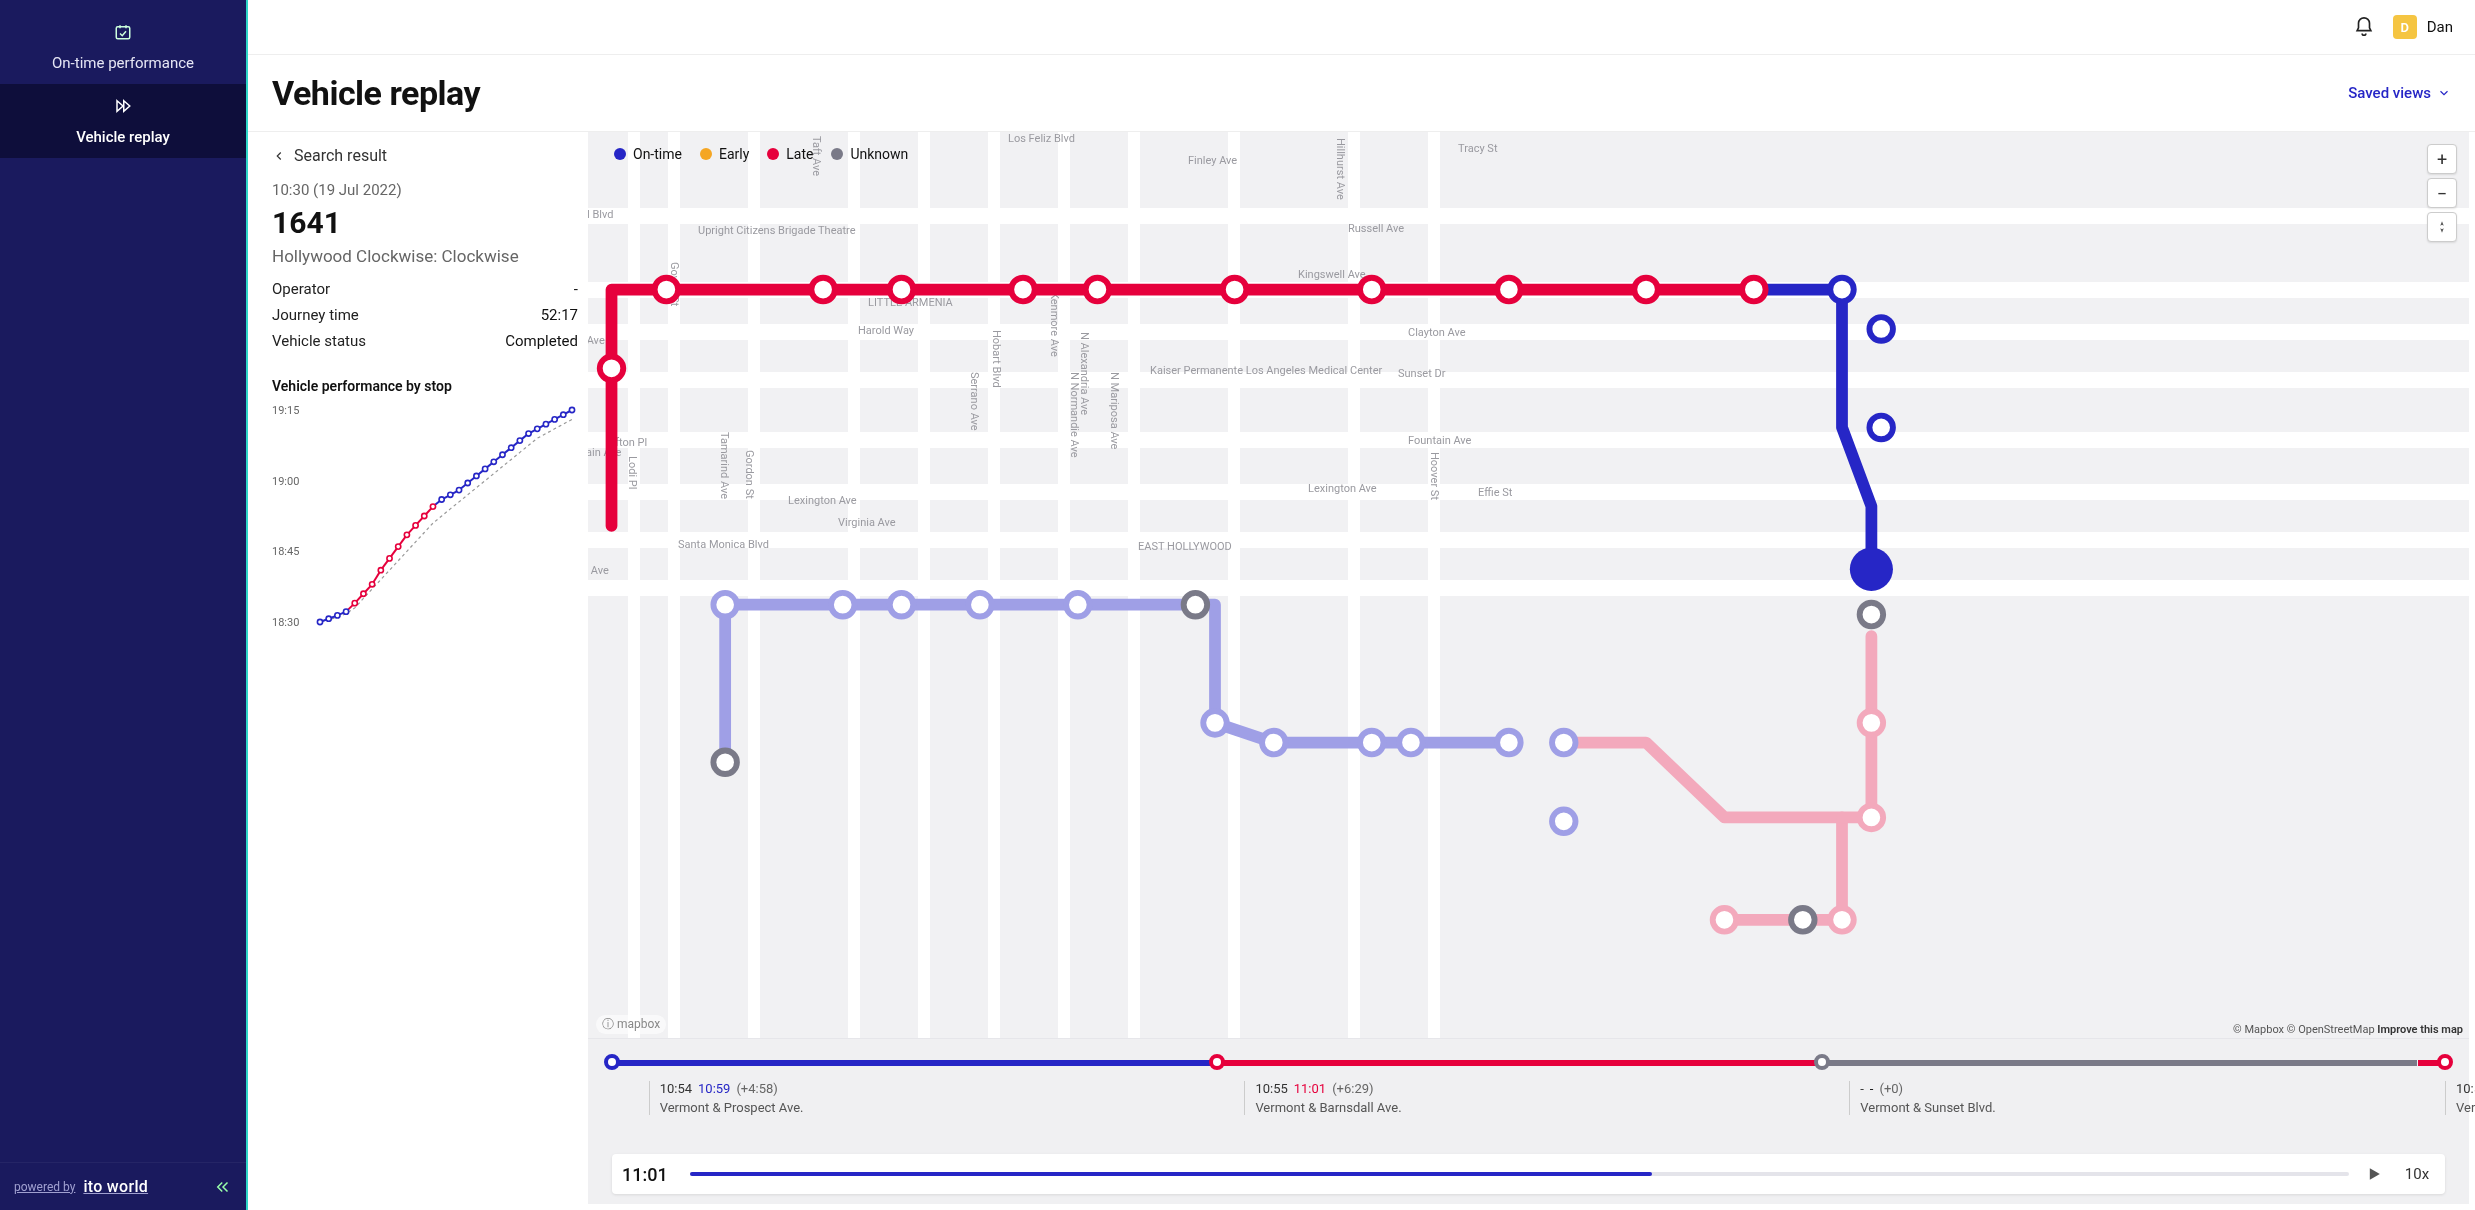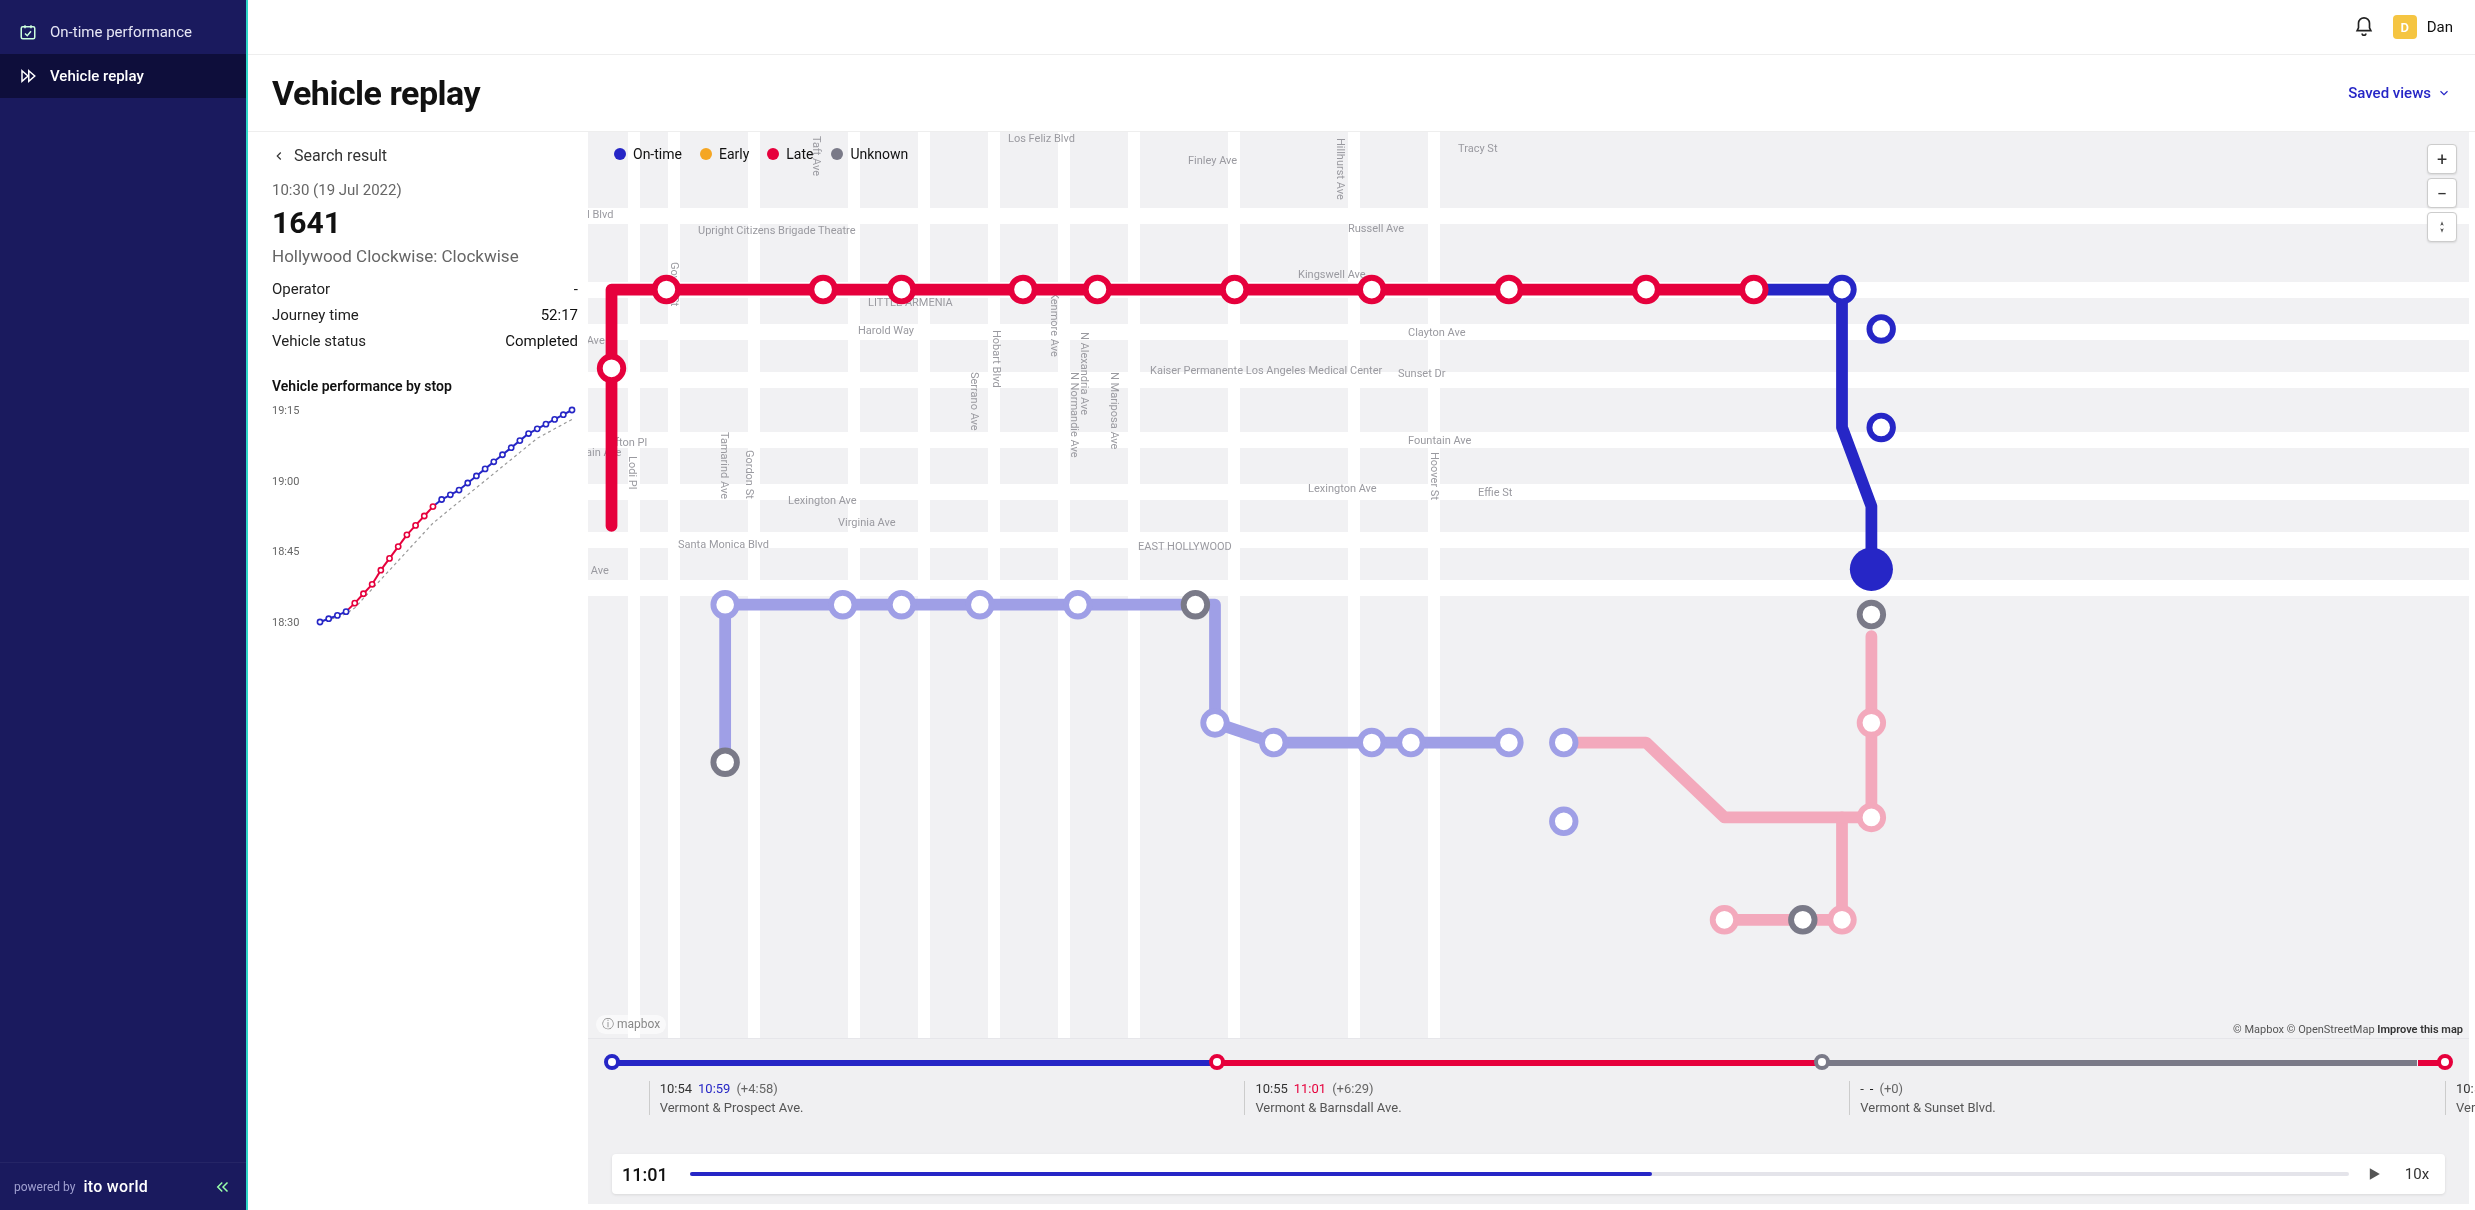--- a/index.html
+++ b/index.html
@@ -13,30 +13,31 @@
     border-right: 2px solid #2ed6c7;
     display: flex; flex-direction: column; color: #fff;
   }
   .sidebar .logo {
     padding: 20px 18px 14px 18px; font-size: 30px; font-weight: 600; letter-spacing: 0.5px;
     font-family: "Segoe UI", sans-serif;
   }
   .sidebar nav { margin-top: 10px; }
   .nav-item {
     display: flex; align-items: center; gap: 12px;
-    padding: 12px 18px; font-size: 15px; color: #e6e6f5; cursor: pointer;
+    padding: 12px 10px; font-size: 15px; color: #e6e6f5; cursor: pointer; flex-direction: column;
   }
   .nav-item.active { background: #0e0e3b; color: #fff; font-weight: 500; }
   .nav-item .icon { width: 20px; height: 20px; display:flex; align-items:center; justify-content:center; }
   .sidebar .spacer { flex: 1; }
   .sidebar .footer-links { padding-bottom: 8px; }
   .sidebar .powered {
     display: flex; align-items: center; gap: 8px; padding: 14px 14px;
     color: #a0a0d0; font-size: 12px; border-top: 1px solid rgba(255,255,255,0.05);
     position: relative;
+    text-decoration: underline;
   }
   .sidebar .powered .ito { color:#fff; font-size: 16px; font-weight:500; letter-spacing:0.3px; }
   .collapse-btn { position:absolute; right:14px; bottom:14px; width:18px; height:18px; cursor:pointer; color:#cfd; }
 
   
   .main { flex: 1; display: flex; flex-direction: column; min-width: 0; }
   .topbar {
     height: 55px; border-bottom: 1px solid #eee; display:flex; align-items:center; justify-content:flex-end;
     padding: 0 22px; gap: 18px;
   }

